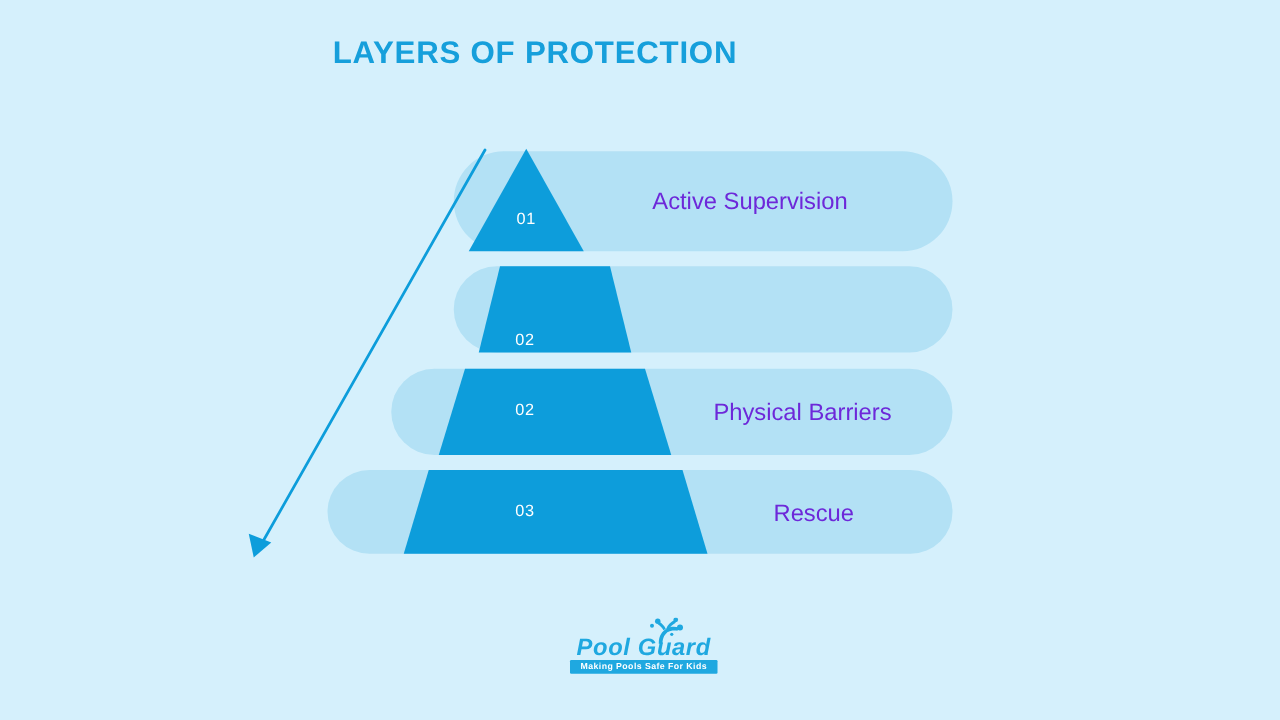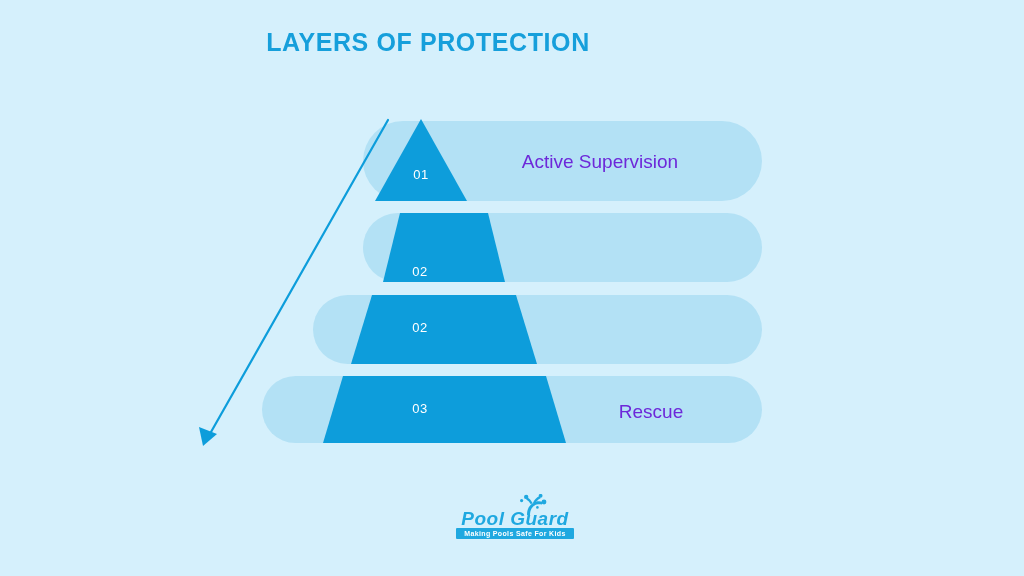--- a/index.html
+++ b/index.html
@@ -150,20 +150,21 @@
       </g>
     </svg>
   </div>
 
   <div class="row-number" style="left:401px; top:168px; width:40px;">01</div>
   <div class="row-label" style="left:463px; top:152px; width:274px;">Active Supervision</div>
 
   <div class="row-number" style="left:400px; top:240px; width:40px;margin-top:25px;">02</div>
 
   <div class="row-number" style="left:400px; top:321px; width:40px;">02</div>
+  <div class="row-label" style="left:525px; top:321px; width:234px;">Physical Barriers</div>
 
   <div class="row-number" style="left:400px; top:402px; width:40px;">03</div>
   <div class="row-label" style="left:570px; top:402px; width:162px;">Rescue</div>
 
   <div class="logo">
     <svg class="logo-splash" viewBox="0 0 34 22" xmlns="http://www.w3.org/2000/svg">
       <g fill="#1fa8e0">
         <path d="M14 21 C14 14, 17 11, 20 9 L22 11 C19 13, 17 16, 17 21 Z"></path>
         <path d="M20 9 C23 7, 27 7, 30 8 L29 10.5 C26 10, 23 10.5, 21 11.5 Z"></path>
         <circle cx="31" cy="8" r="2.4"></circle>

